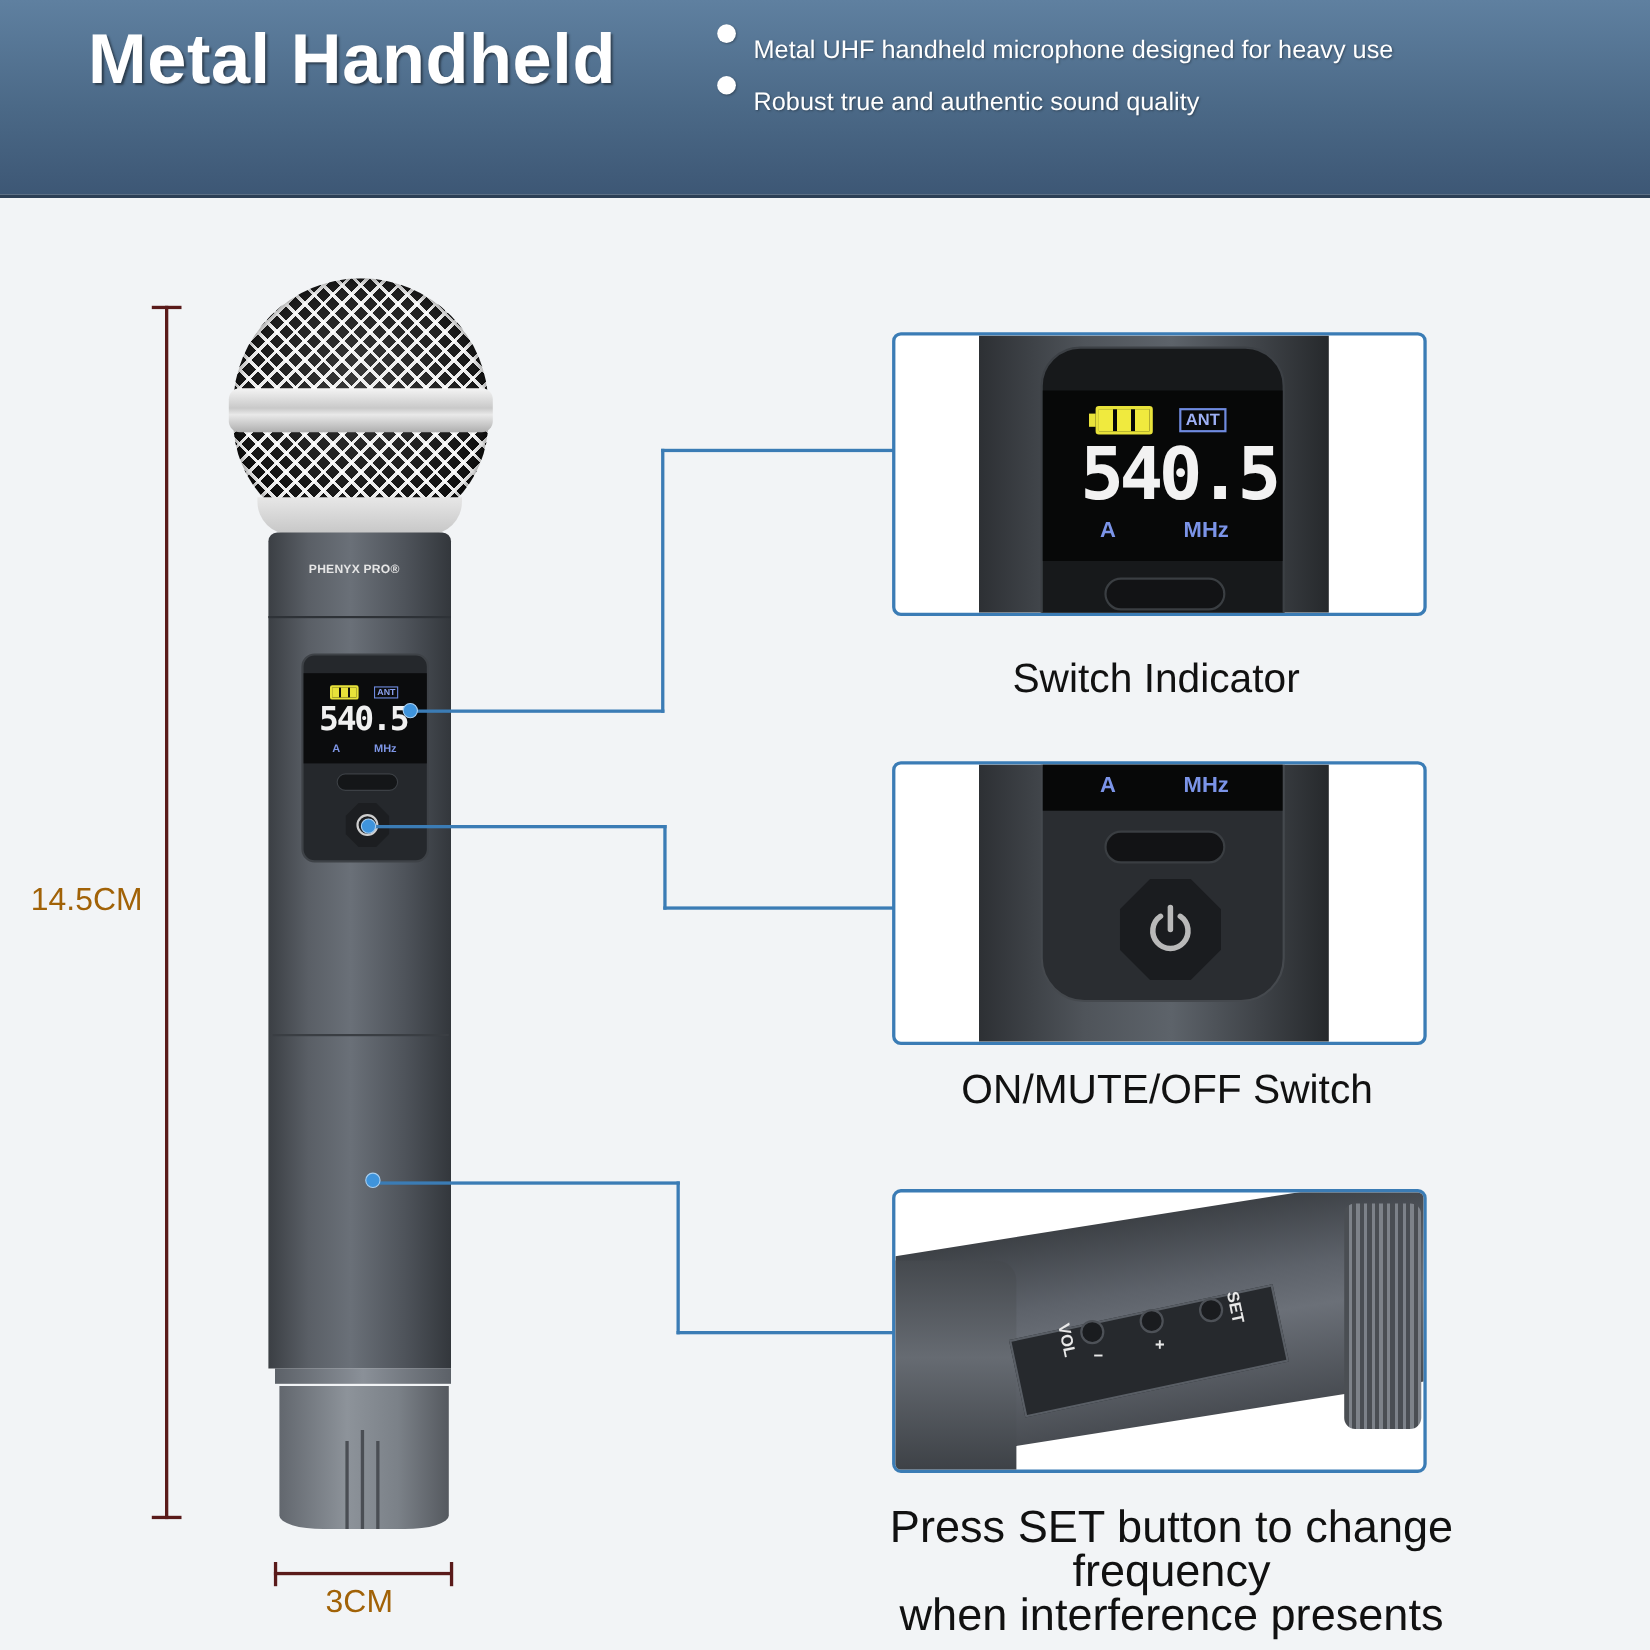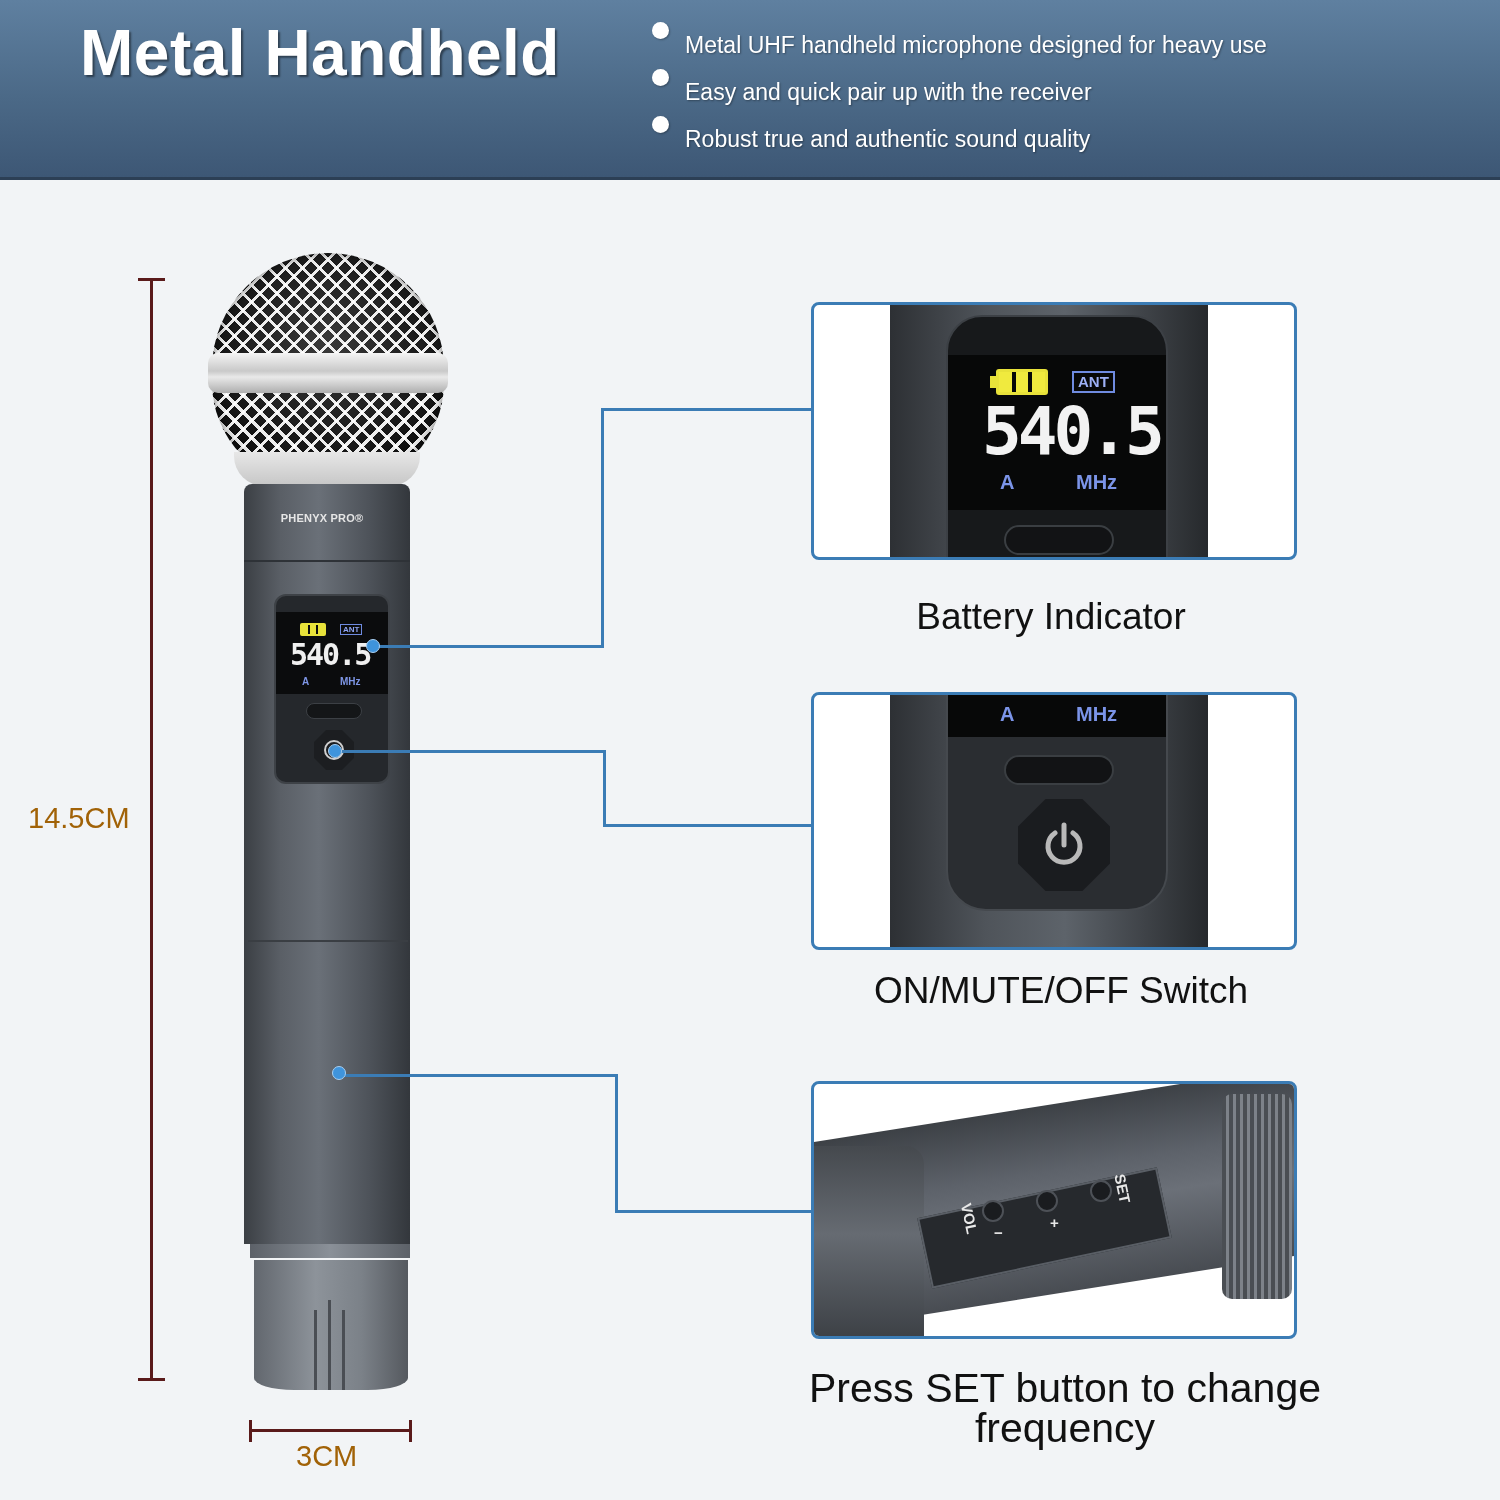--- a/index.html
+++ b/index.html
@@ -148,24 +148,20 @@
 <body>
 
 <div class="banner">
   <div class="banner-title">
     <div>Metal Handheld</div>
   </div>
   <ul class="feature-list">
     <li>
         <span class="bullet"></span>
         <span>Metal UHF handheld microphone designed for heavy use</span>
-      </li>
-    <li>
-        <span class="bullet"></span>
-        <span>Easy and quick pair up with the receiver</span>
       </li>
     <li>
         <span class="bullet"></span>
         <span>Robust true and authentic sound quality</span>
       </li>
   </ul>
 </div>
 
 <div class="dim-line" style="left:138px;top:278px;width:27px;height:3px;"></div>
 <div class="dim-line" style="left:150px;top:278px;width:3px;height:1103px;"></div>
@@ -223,21 +219,21 @@
   <div class="p1-face" style="left:132px;"></div>
   <div class="p1-screen"></div>
   <div class="p1-batt-tip"></div>
   <div class="p1-batt"></div>
   <div class="p1-ant">ANT</div>
   <div class="p1-freq">540.5</div>
   <div class="p1-a">A</div>
   <div class="p1-mhz">MHz</div>
   <div class="p1-slot"></div>
 </div>
-<div class="caption" style="left:811px;top:596px;width:480px;">Battery Indicator</div>
+<div class="caption" style="left:811px;top:596px;width:480px;">Switch Indicator</div>
 
 <div class="panel" style="top:692px;height:258px;">
   <div class="panel-mic"></div>
   <div class="p2-face"></div>
   <div class="p2-screen"></div>
   <div class="p2-a">A</div>
   <div class="p2-mhz">MHz</div>
   <div class="p2-slot"></div>
   <div class="p2-oct"></div>
   <svg class="p2-power" viewBox="0 0 48 48">
@@ -255,13 +251,14 @@
   <div class="p3-btn" style="left:168px;top:116px;"></div>
   <div class="p3-btn" style="left:222px;top:106px;"></div>
   <div class="p3-btn" style="left:276px;top:96px;"></div>
   <div class="p3-lbl" style="left:140px;top:126px;transform:rotate(78deg);">VOL</div>
   <div class="p3-lbl" style="left:180px;top:140px;">−</div>
   <div class="p3-lbl" style="left:236px;top:130px;">+</div>
   <div class="p3-lbl" style="left:294px;top:96px;transform:rotate(78deg);">SET</div>
 </div>
 <div class="caption" style="left:720px;top:1368px;width:690px;line-height:40px;font-size:41px;">
   <div>Press SET button to change frequency</div>
+  <div>when interference presents</div>
 </div>
 
 </body></html>

